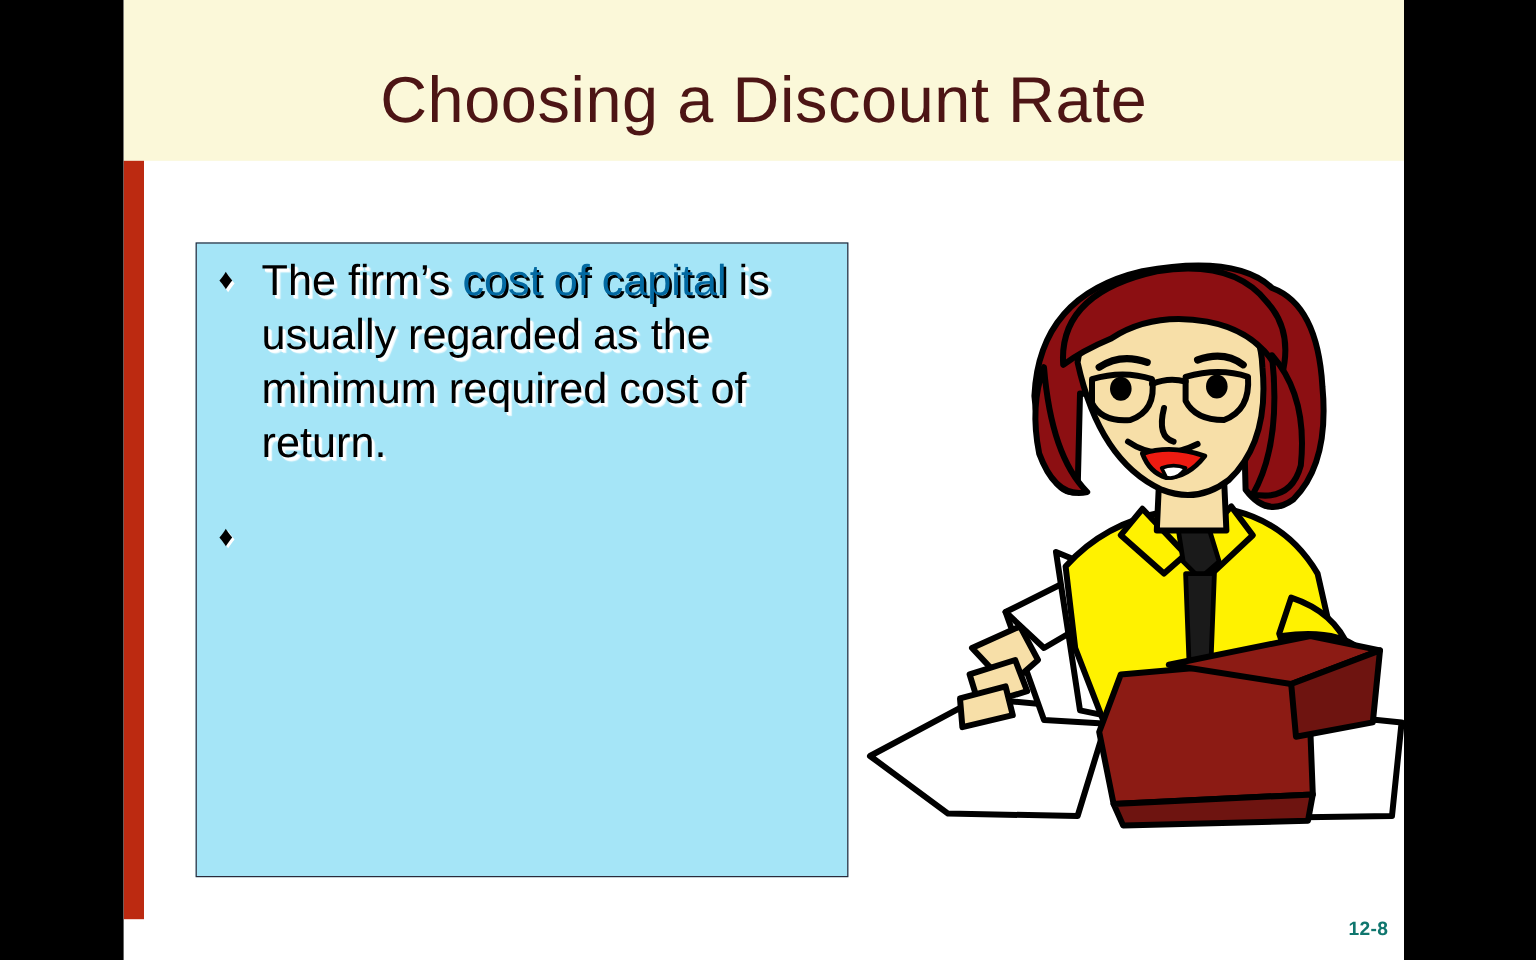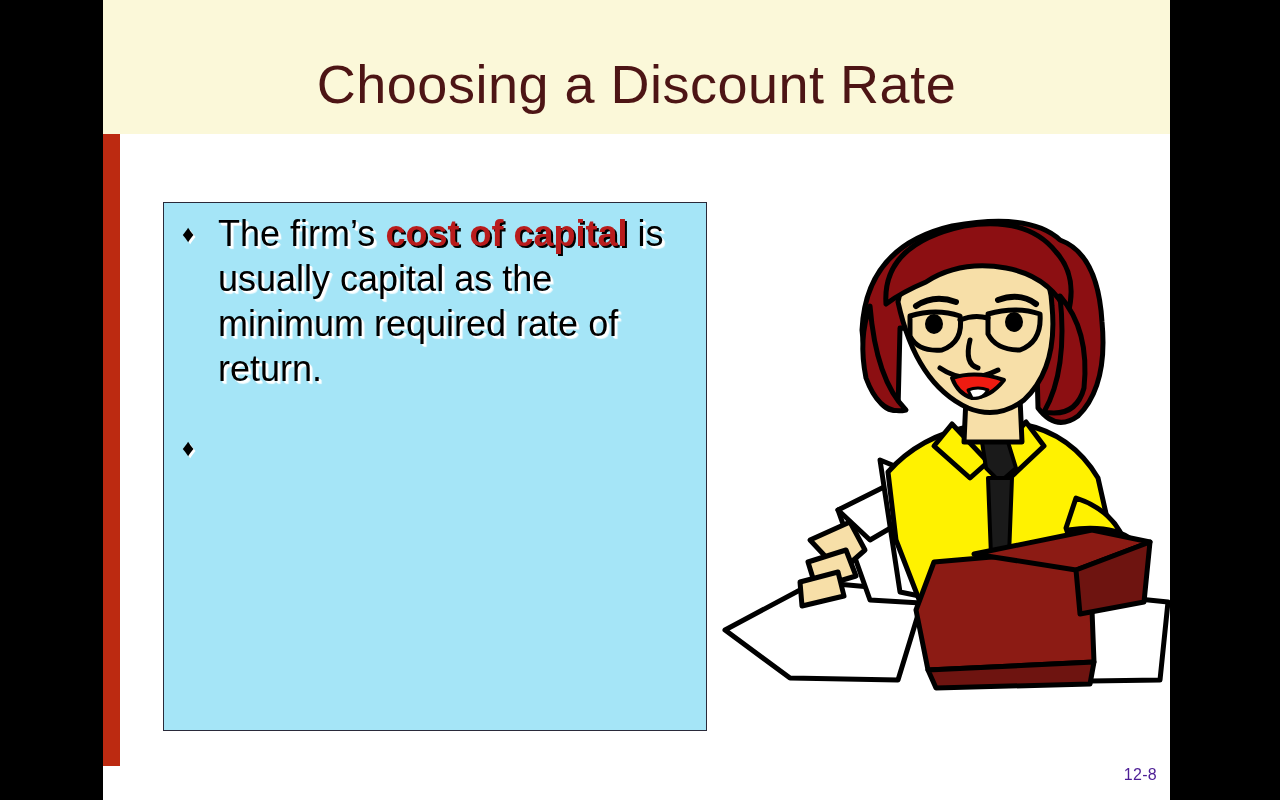--- a/index.html
+++ b/index.html
@@ -106,34 +106,34 @@
     left: 18px;
     top: 0px;
     font-size: 24px;
     line-height: 45px;
     color: #000000;
     text-shadow: 2px 2px 0 #ffffff;
   }
   .bullet-text { display: inline; }
 
   .hl-red {
-    color: #b91c1c;
-    font-weight: bold;
+    color: #0369a1;
+    font-weight: normal;
     text-shadow: 2px 2px 0 #000000;
   }
 
   
   #page-number {
     position: absolute;
     right: 13px;
     bottom: 16px;
     font-family: "Liberation Sans", sans-serif;
     font-size: 16px;
-    font-weight: normal;
-    color: #4c1d95;
+    font-weight: bold;
+    color: #0f766e;
     letter-spacing: 0.3px;
   }
 
   
   #clipart {
     position: absolute;
     left: 617px;
     top: 210px;
     width: 450px;
     height: 490px;
@@ -151,21 +151,21 @@
       <div id="slide-title">Choosing a Discount Rate</div>
     </div>
 
     <div id="red-accent-bar"></div>
 
     <div id="content-box">
       <ul class="bullet-list">
 
         <li class="bullet-item">
           <span class="bullet-marker">♦</span>
-          <span class="bullet-text"><span>The firm’s </span><span class="hl-red">cost of capital</span><span> is usually capital as the minimum required rate of return.</span></span>
+          <span class="bullet-text"><span>The firm’s </span><span class="hl-red">cost of capital</span><span> is usually regarded as the minimum required cost of return.</span></span>
         </li>
 
         <li class="bullet-item">
           <span class="bullet-marker">♦</span>
         </li>
 
       </ul>
     </div>
 
     <div id="clipart">

